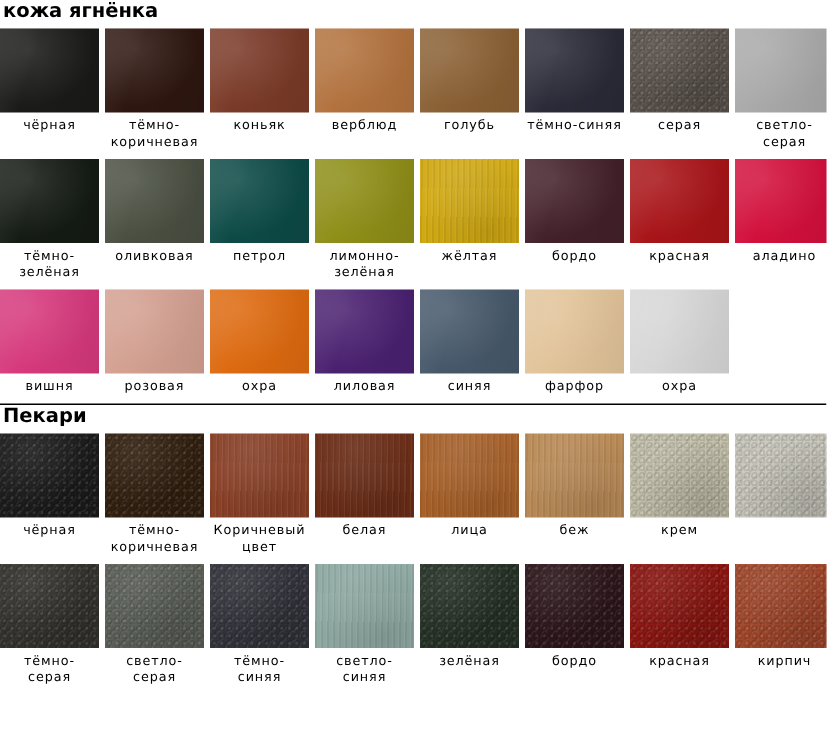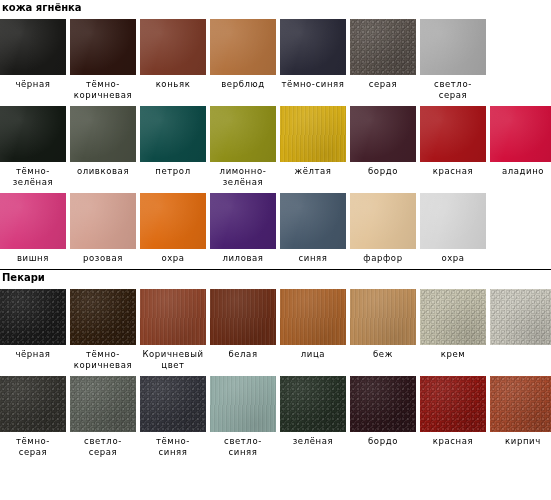--- a/index.html
+++ b/index.html
@@ -17,21 +17,21 @@
   }
   .page {
     width: 551px;
     height: 500px;
     position: relative;
   }
 
   
   .section-head {
     font-family: "DejaVu Sans", "Liberation Sans", sans-serif;
-    font-size: 10px;
+    font-size: 13px;
     font-weight: bold;
     color: #000000;
     letter-spacing: 0px;
     line-height: 16px;
     padding-left: 2px;
     height: 19px;
     box-sizing: border-box;
   }
   .divider {
     width: 551px;
@@ -137,20 +137,24 @@
       </div>
       <div class="cell">
         <div class="swatch smooth" style="background-color: rgb(122, 58, 40);"></div>
         <div class="label">коньяк</div>
       </div>
       <div class="cell">
         <div class="swatch smooth" style="background-color: rgb(178, 114, 62);"></div>
         <div class="label">верблюд</div>
       </div>
       <div class="cell">
+        <div class="swatch smooth" style="background-color: rgb(138, 96, 52);"></div>
+        <div class="label">голубь</div>
+      </div>
+      <div class="cell">
         <div class="swatch smooth" style="background-color: rgb(42, 42, 56);"></div>
         <div class="label">тёмно-синяя</div>
       </div>
       <div class="cell">
         <div class="swatch pebble" style="background-color: rgb(92, 84, 78);"></div>
         <div class="label">серая</div>
       </div>
       <div class="cell">
         <div class="swatch smooth" style="background-color: rgb(169, 169, 169);"></div>
         <div class="label">светло-

